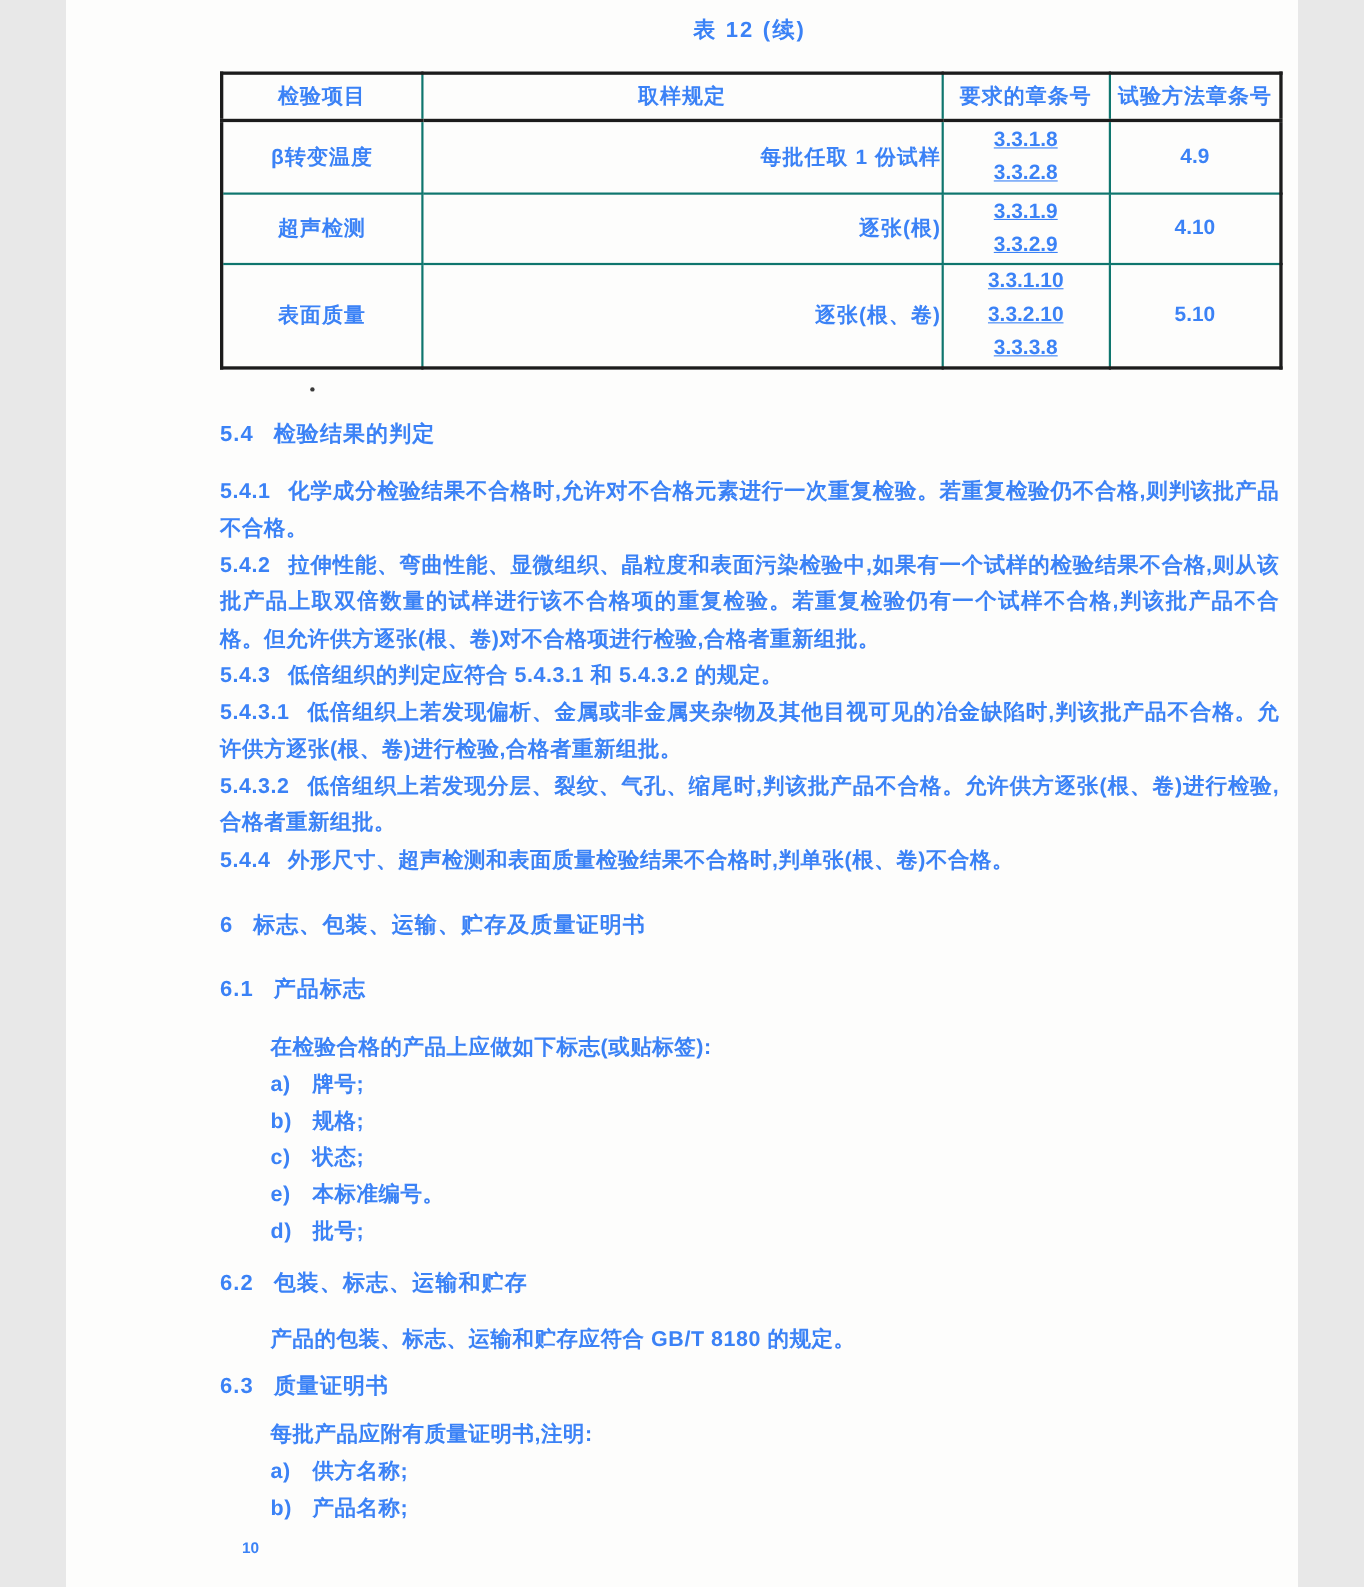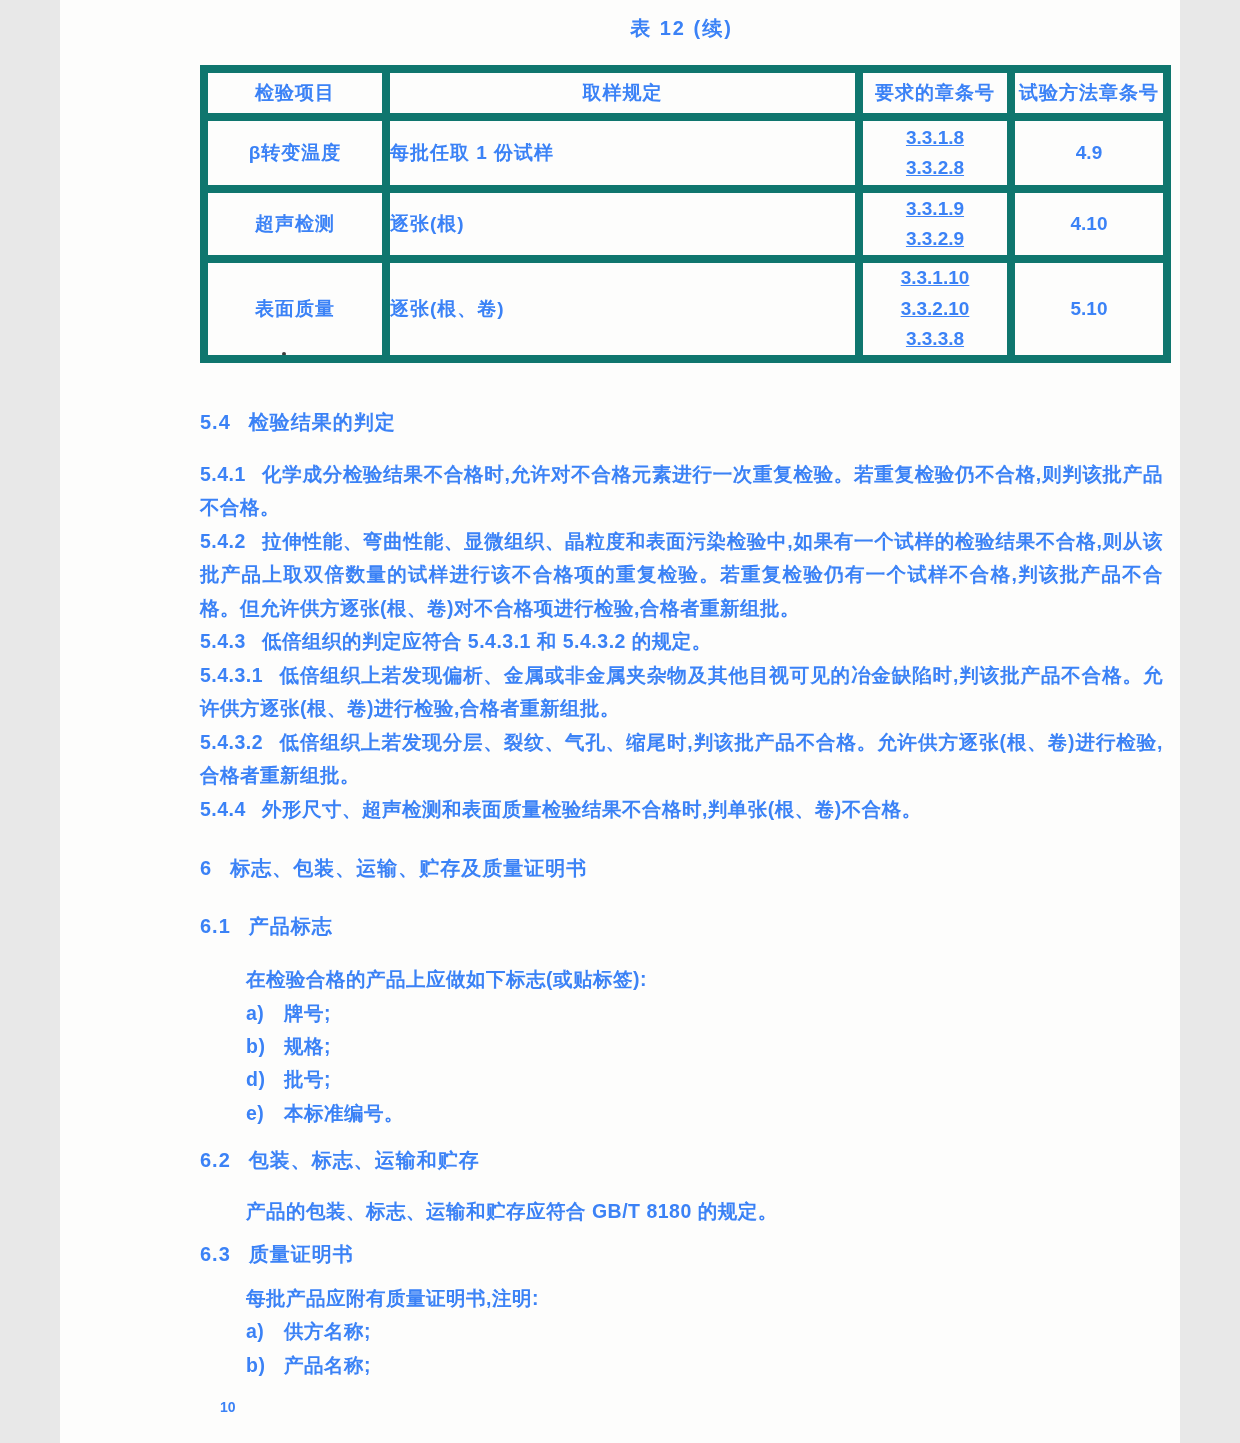--- a/index.html
+++ b/index.html
@@ -28,34 +28,34 @@
     line-height: 27px;
     margin-bottom: 23px;
   }
   table.spec {
     width: 963px;
     border-collapse: collapse;
     table-layout: fixed;
     border: 3px solid #1c1c1c;
   }
   table.spec th, table.spec td {
-    border: 8px solid #0f766e;
+    border: 2px solid #0f766e;
     font-size: 19px;
     padding: 0;
     vertical-align: middle;
   }
   table.spec thead th {
     height: 40px;
     font-weight: 700;
     text-align: center;
     border-bottom: 3px solid #1c1c1c;
     letter-spacing: 1px;
   }
   td.c-item   { text-align: center; font-weight: 600; letter-spacing: 1px; }
-  td.c-sampling { text-align: left; padding-left: 18px; font-weight: 600; letter-spacing: 1px; }
+  td.c-sampling { text-align: right; padding-left: 18px; font-weight: 600; letter-spacing: 1px; }
   td.c-clauses { text-align: center; text-decoration: underline; }
   td.c-clauses div { line-height: 30.5px; font-weight: 600; }
   td.c-method { text-align: center; font-weight: 600; }
   tr.r1 td { height: 64px; }
   tr.r2 td { height: 62px; }
   tr.r3 td { height: 88px; }
 
   .heading {
     font-size: 20px;
     font-weight: 700;
@@ -201,24 +201,27 @@
 
     <p class="para p-indent mt-intro1">在检验合格的产品上应做如下标志(或贴标签):</p>
 
     <div class="list-item">
       <span class="marker">a)</span><span>牌号;</span>
     </div>
     <div class="list-item">
       <span class="marker">b)</span><span>规格;</span>
     </div>
     <div class="list-item">
+      <span class="marker">c)</span><span>状态;</span>
+    </div>
+    <div class="list-item">
+      <span class="marker">e)</span><span>本标准编号。</span>
+    </div>
+    <div class="list-item">
       <span class="marker">d)</span><span>批号;</span>
-    </div>
-    <div class="list-item">
-      <span class="marker">e)</span><span>本标准编号。</span>
     </div>
 
     <div class="heading h-62">
       <span class="num">6.2</span><span>包装、标志、运输和贮存</span>
     </div>
 
     <p class="para p-indent mt-62p">产品的包装、标志、运输和贮存应符合 GB/T 8180 的规定。</p>
 
     <div class="heading h-63">
       <span class="num">6.3</span><span>质量证明书</span>

